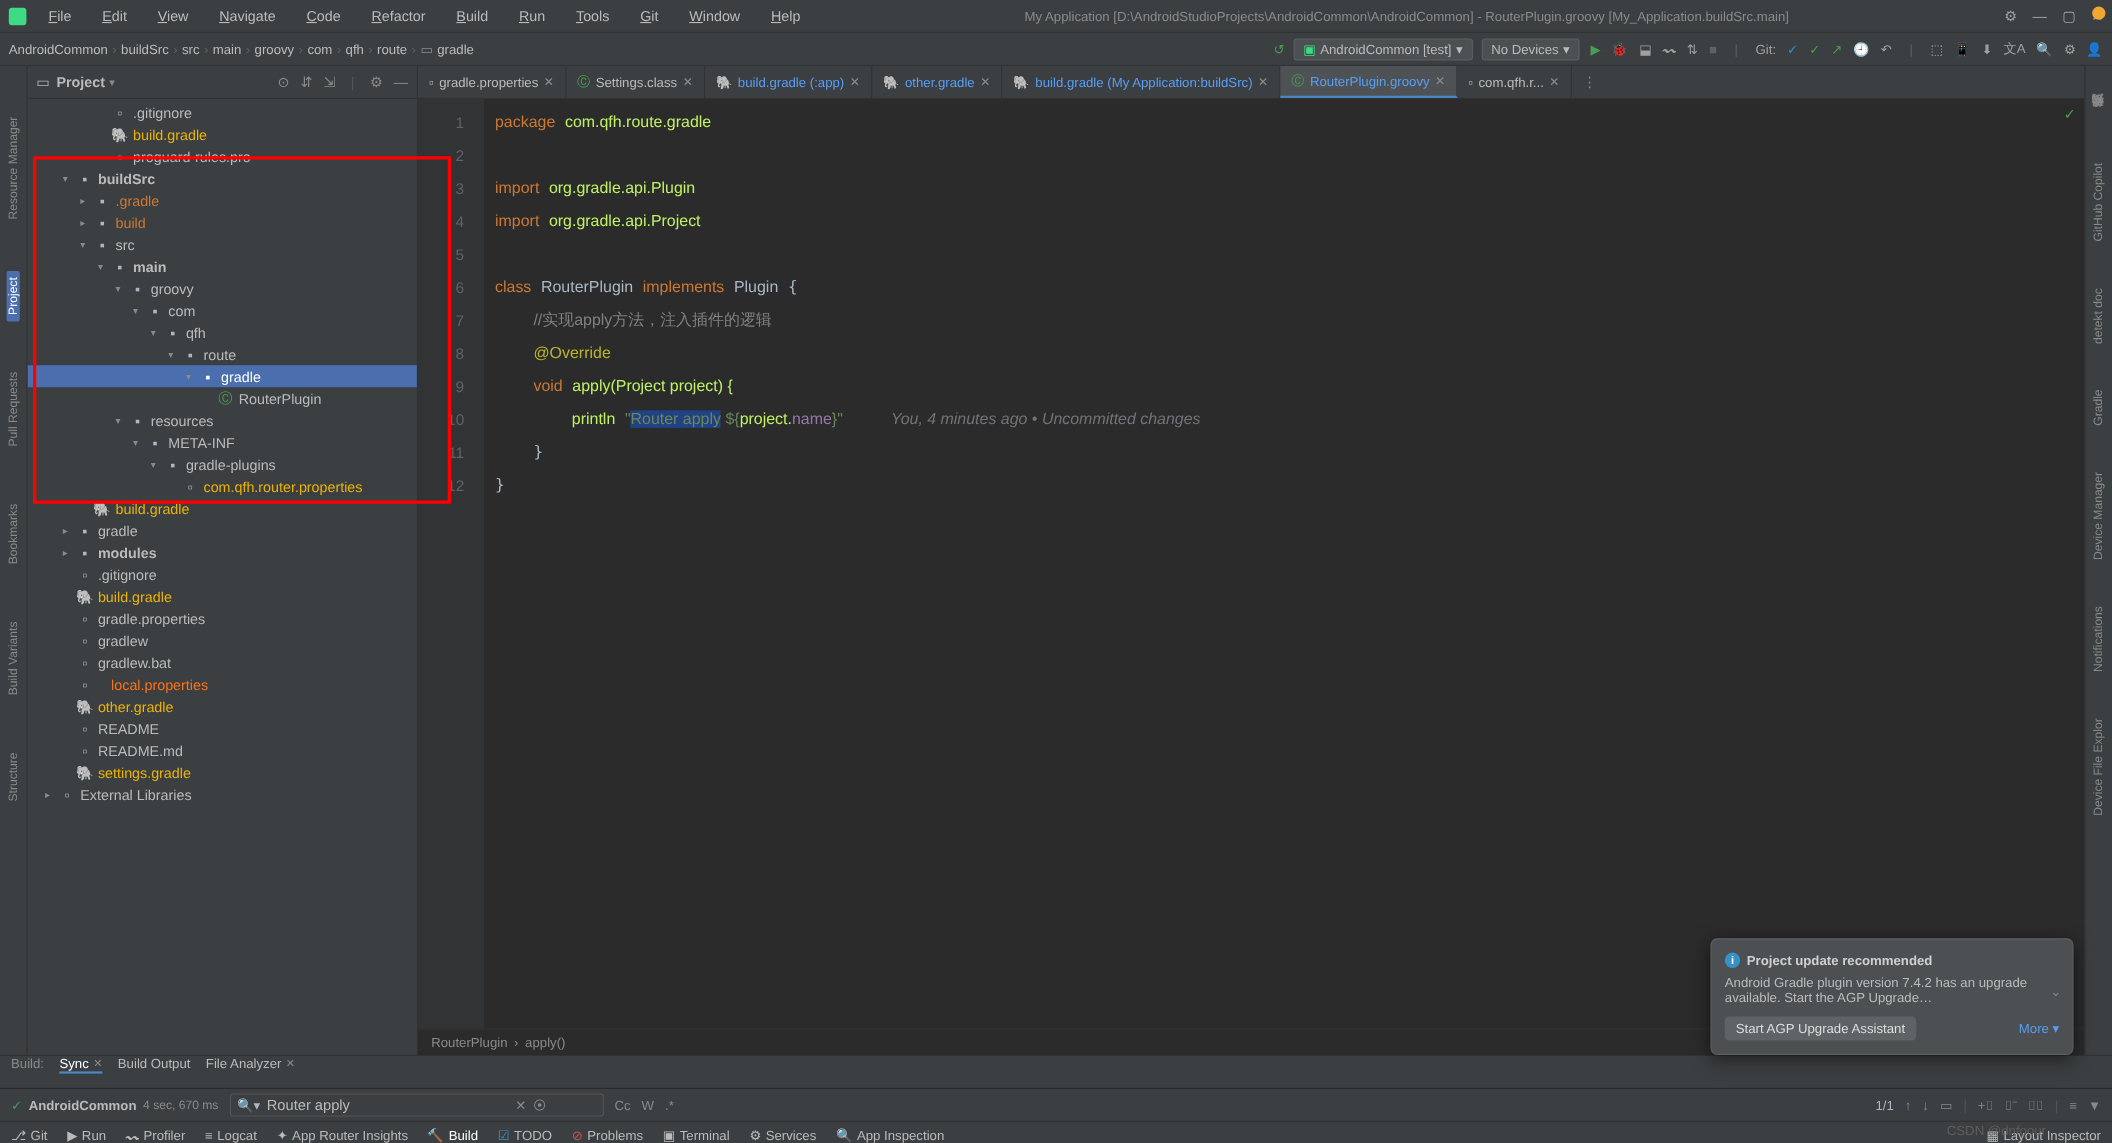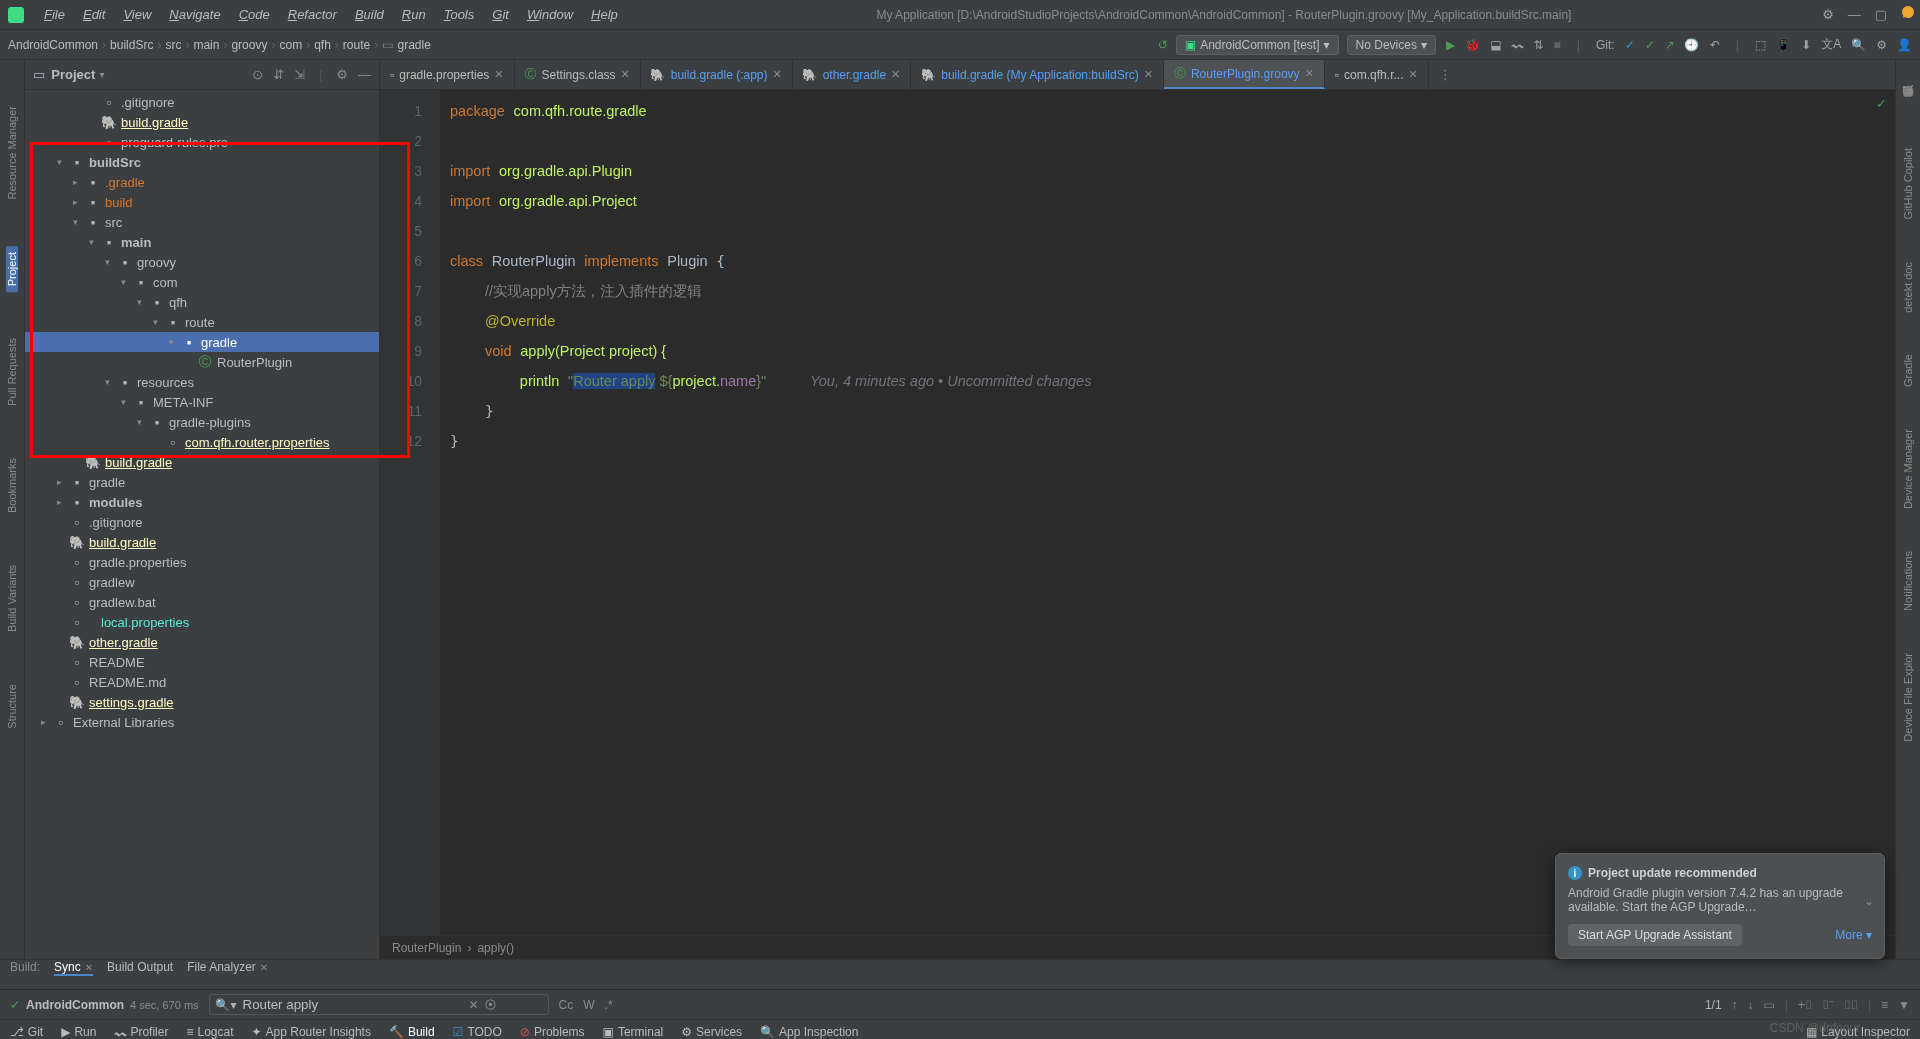--- a/index.html
+++ b/index.html
@@ -1,21 +1,21 @@
 <!DOCTYPE html>
 <html><head>
 <meta charset="utf-8">
 <style>
 * { margin: 0; padding: 0; box-sizing: border-box; font-family: "Segoe UI", Arial, sans-serif; }
 body { background: #2b2b2b; color: #a9b7c6; font-size: 13px; overflow: hidden; width: 1920px; height: 1039px; position: relative; }
 
 
 .titlebar { height: 30px; background: #3c3f41; display: flex; align-items: center; padding: 0 8px; border-bottom: 1px solid #323232; }
 .titlebar .logo { width: 16px; height: 16px; background: #3ddc84; border-radius: 3px; margin-right: 12px; }
-.titlebar .menu { display: flex; gap: 2px; font-style: italic; }
+.titlebar .menu { display: flex; gap: 12px; }
 .titlebar .menu span { padding: 4px 8px; color: #bbbbbb; cursor: pointer; }
 .titlebar .menu span u { text-decoration: underline; }
 .titlebar .title { flex: 1; text-align: center; color: #8a8a8a; font-size: 12px; }
 .titlebar .winbtns { display: flex; gap: 14px; color: #a0a0a0; }
 .titlebar .winbtns span { cursor: pointer; }
 
 
 .navbar { height: 30px; background: #3c3f41; display: flex; align-items: center; padding: 0 8px; border-bottom: 1px solid #323232; font-size: 12px; }
 .breadcrumb { display: flex; align-items: center; gap: 4px; color: #bbbbbb; }
 .breadcrumb .sep { color: #606060; }
@@ -45,22 +45,22 @@
 .project-header .dropdown { margin-left: 4px; color: #8a8a8a; font-size: 10px; }
 .project-header .spacer { flex: 1; }
 .project-header .icons { display: flex; gap: 10px; color: #8a8a8a; }
 .tree { flex: 1; overflow-y: auto; font-size: 13px; padding-top: 2px; }
 .tree-row { display: flex; align-items: center; height: 20px; padding-left: 8px; cursor: pointer; white-space: nowrap; }
 .tree-row.selected { background: #4b6eaf; color: #fff; }
 .tree-row .arrow { width: 12px; font-size: 9px; color: #8a8a8a; }
 .tree-row .icon { width: 16px; text-align: center; margin-right: 4px; }
 .tree-row .name { color: #bbbbbb; }
 .tree-row .name.orange { color: #cc7832; }
-.tree-row .name.blue { color: #fef9c3; text-decoration: underline; }
-.tree-row .name.yellow { color: #5eead4; padding-left: 12px; }
+.tree-row .name.blue { color: #eab308; }
+.tree-row .name.yellow { color: #f97316; padding-left: 12px; }
 .tree-row .name.bold { font-weight: bold; }
 .tree-row.selected .name { color: #fff; }
 .red-box { position: absolute; border: 3px solid #ff0000; pointer-events: none; z-index: 50; }
 
 
 .editor-wrap { flex: 1; display: flex; flex-direction: column; background: #2b2b2b; }
 .tabs { height: 30px; background: #3c3f41; display: flex; align-items: center; border-bottom: 1px solid #323232; overflow: hidden; }
 .tab { display: flex; align-items: center; padding: 0 10px; height: 100%; gap: 5px; font-size: 12px; color: #bbbbbb; border-right: 1px solid #323232; cursor: pointer; }
 .tab.active { background: #4e5254; border-bottom: 2px solid #4a88c7; }
 .tab .close { color: #8a8a8a; font-size: 11px; }

